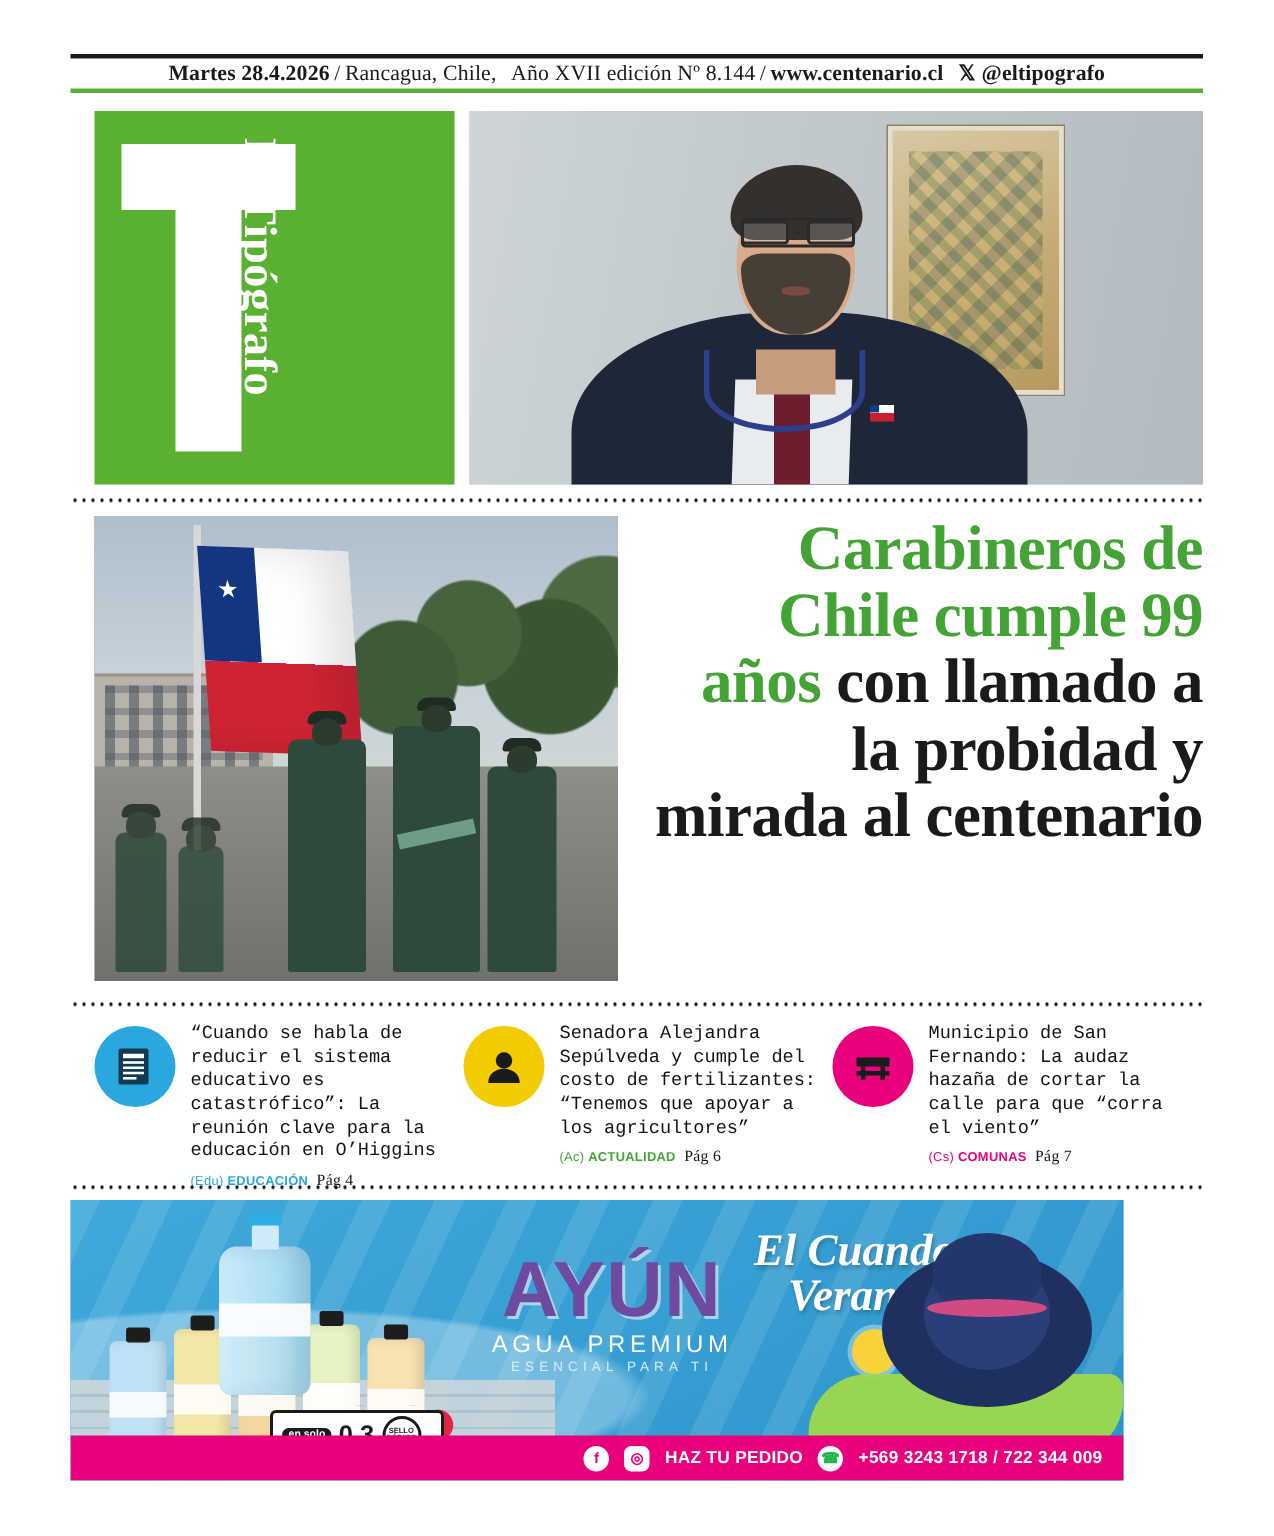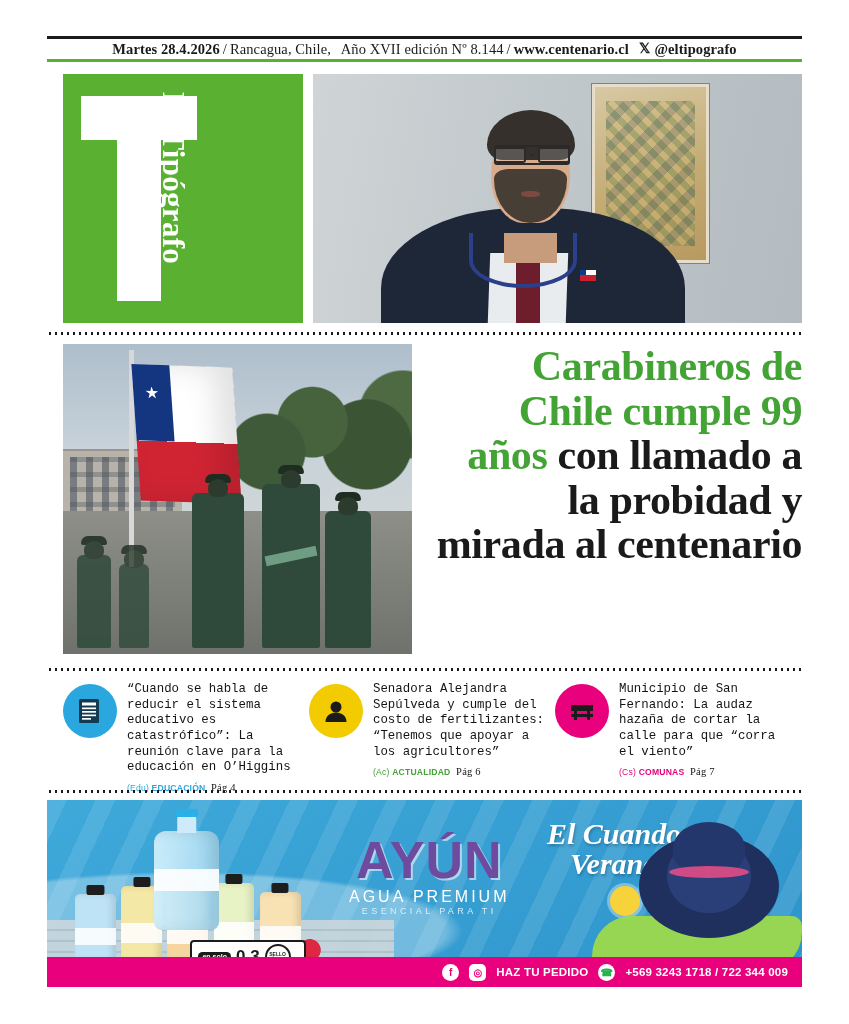--- a/index.html
+++ b/index.html
@@ -417,21 +417,21 @@
     margin-left: 3px;
   }
   .c-blue   { color: #2aa7df; }
   .c-green  { color: #43a335; }
   .c-pink   { color: #e8007d; }
 
   
   .ad {
     position: absolute;
     left: 47px; top: 800px;
-    width: 755px; height: 187px;
+    width: 702px; height: 187px;
     overflow: hidden;
     background: linear-gradient(120deg,#39a7d8 0%, #49b6e2 40%, #2e9bd0 100%);
   }
   .ad-pool {
     position:absolute; inset:0;
     background:
       radial-gradient(ellipse at 18% 70%, rgba(255,255,255,.30) 0 30%, transparent 32%),
       repeating-linear-gradient(115deg, rgba(255,255,255,.10) 0 18px, rgba(255,255,255,0) 18px 44px),
       linear-gradient(150deg,#3fa9da,#2d94cb);
   }

